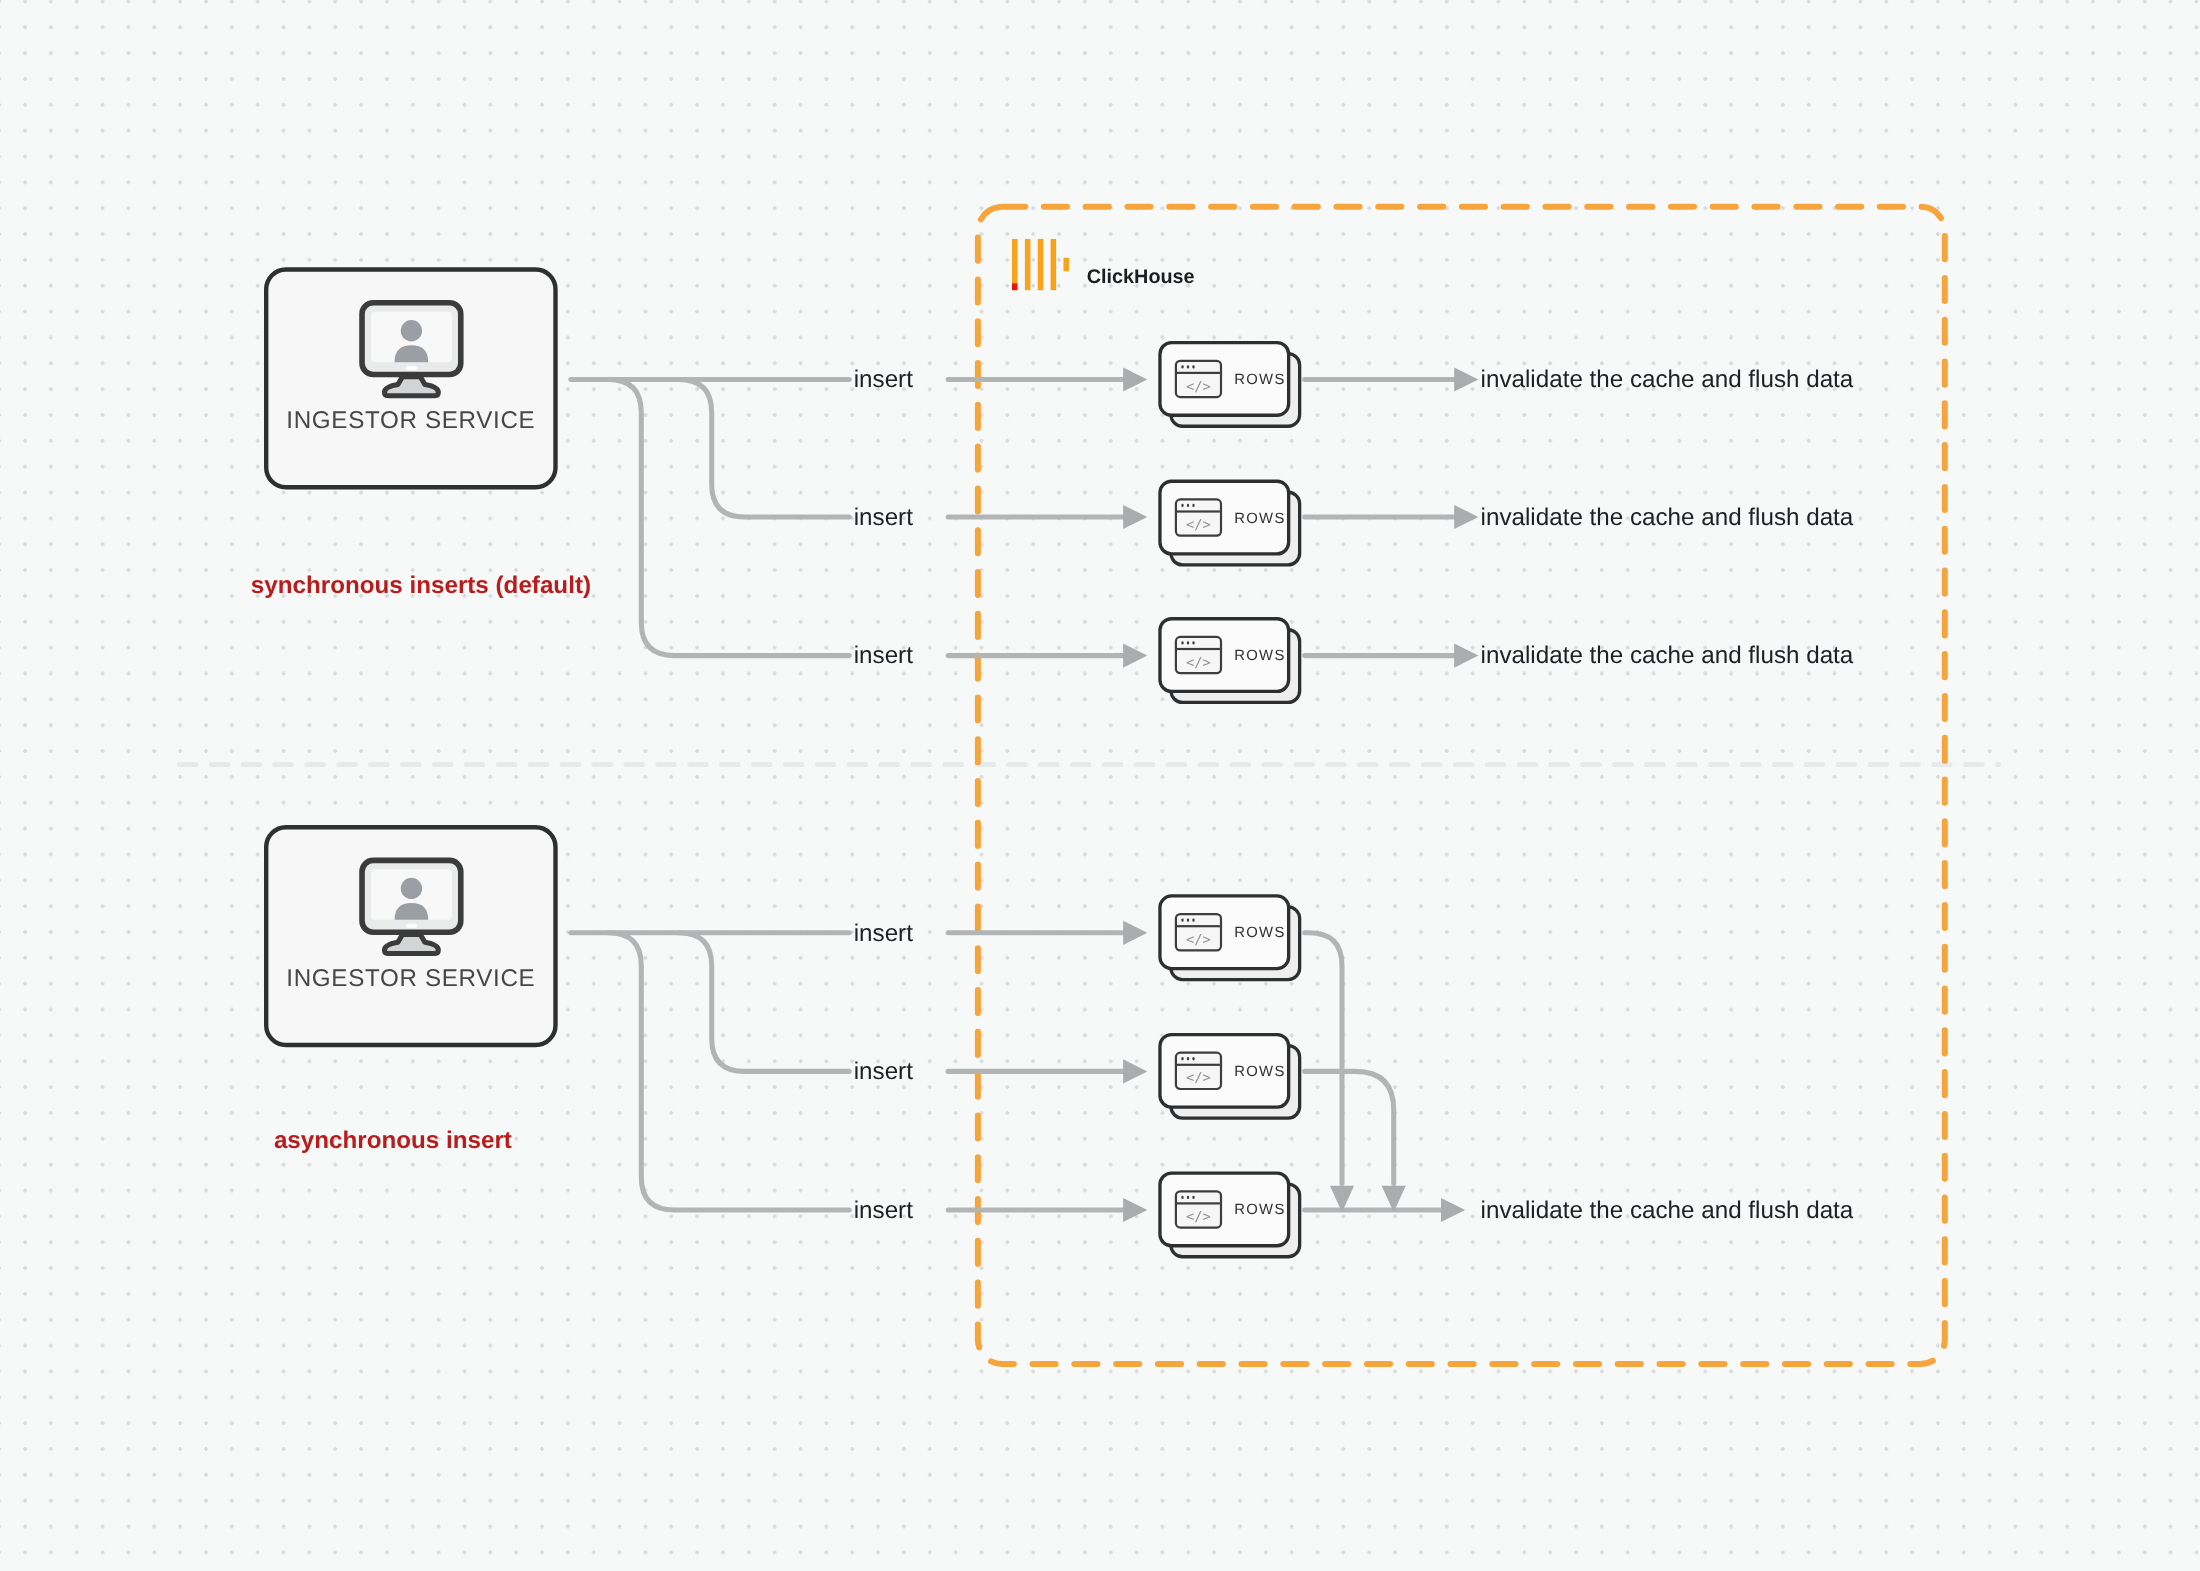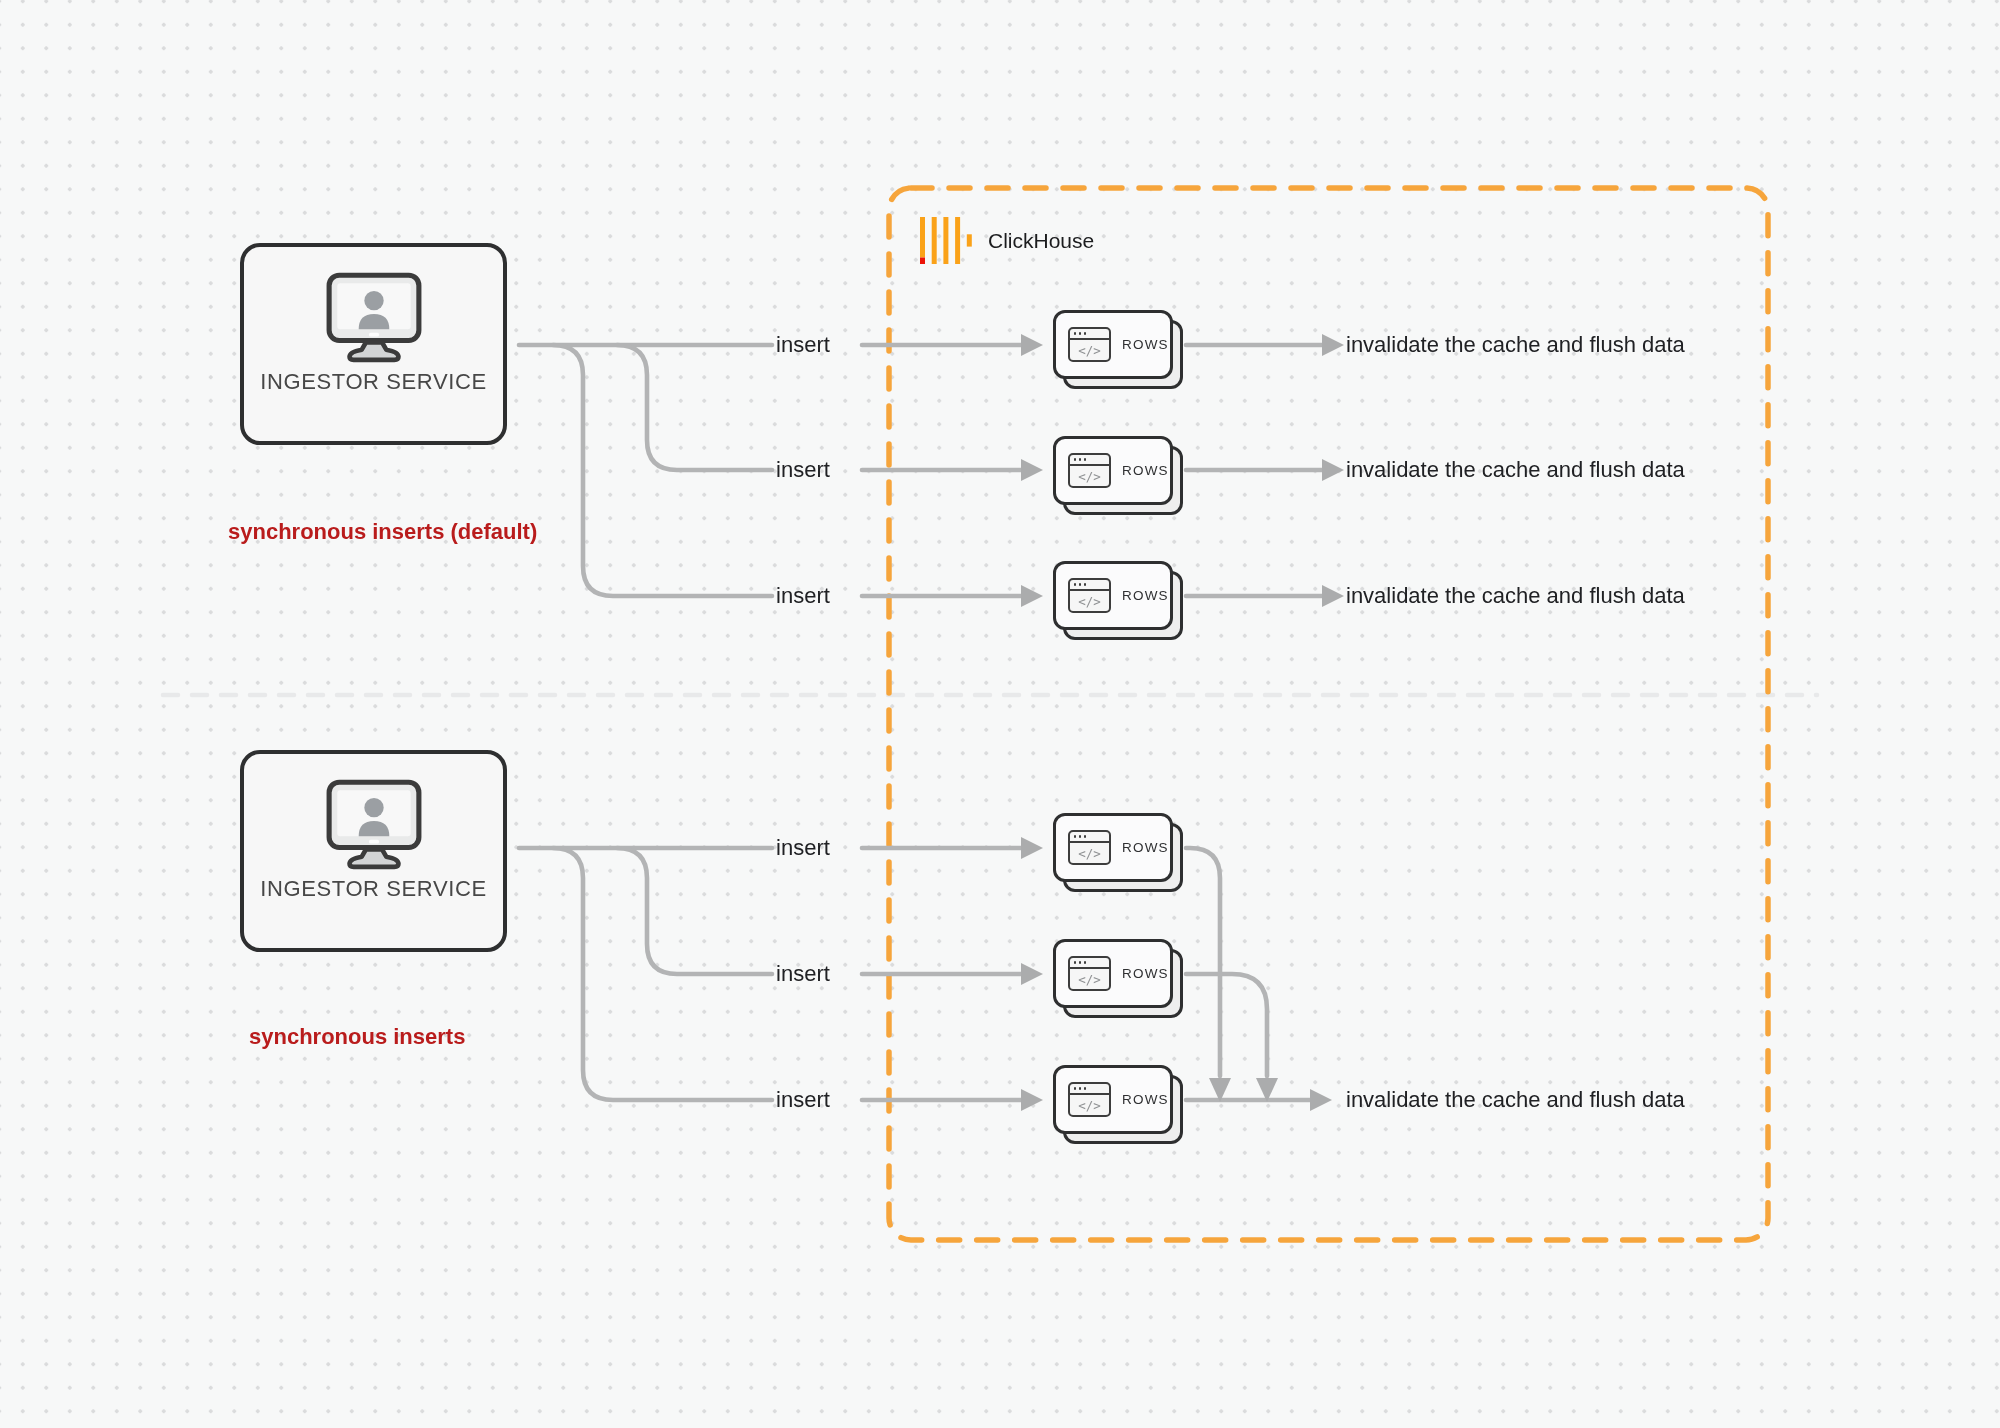--- a/index.html
+++ b/index.html
@@ -59,22 +59,22 @@
     position:absolute;z-index:2;font-size:22px;color:#202124;
     height:30px;line-height:30px;white-space:nowrap;
   }
   .insert-label{width:90px;text-align:center;left:758px}
   .result-label{left:1346px}
   .caption{
     position:absolute;z-index:2;font-size:22px;font-weight:700;color:#b91c1c;
     height:30px;line-height:30px;white-space:nowrap;
   }
   .brand-text{
-    position:absolute;left:988px;top:229px;z-index:2;
-    font-size:21px;font-weight:400;color:#1c1d1f;white-space:nowrap;
+    position:absolute;left:988px;top:241px;z-index:2;
+    font-size:18px;font-weight:700;color:#1c1d1f;white-space:nowrap;
   }
   .brand-logo{position:absolute;left:920px;top:217px;z-index:2}
 </style>
 </head>
 <body>
 
 <div class="dot-grid"></div>
 
 <svg class="svg-layer" width="2000" height="1428" viewBox="0 0 2000 1428">
 
@@ -156,21 +156,21 @@
   <svg class="monitor" width="102" height="92" viewBox="0 0 100 90">
     <rect x="6" y="4" width="88" height="64" rx="10" fill="#e9eaea" stroke="#3b3b3b" stroke-width="5"></rect>
     <rect x="14" y="12" width="72" height="45" rx="3" fill="#f8f8f8"></rect>
     <circle cx="50" cy="29" r="9.5" fill="#9b9fa3"></circle>
     <path d="M35 57 Q35 42 50 42 Q65 42 65 57 Z" fill="#9b9fa3"></path>
     <rect x="45" y="60.5" width="10" height="3.6" rx="1.8" fill="#fdfdfd"></rect>
     <path d="M42 70 L38 77 Q26 79 26 84 Q26 87 30 87 L70 87 Q74 87 74 84 Q74 79 62 77 L58 70 Z" fill="#d2d4d5" stroke="#3b3b3b" stroke-width="4.5" stroke-linejoin="round"></path>
   </svg>
   <div class="service-label">INGESTOR SERVICE</div>
 </div>
-<div class="caption" style="left:249px;top:1022px">synchronous inserts</div>
+<div class="caption" style="left:249px;top:1022px">asynchronous insert</div>
 
 <div class="flow-label insert-label" style="top:330px">insert</div>
 <div class="flow-label insert-label" style="top:455px">insert</div>
 <div class="flow-label insert-label" style="top:581px">insert</div>
 
 <div class="flow-label insert-label" style="top:833px">insert</div>
 <div class="flow-label insert-label" style="top:959px">insert</div>
 <div class="flow-label insert-label" style="top:1085px">insert</div>
 
 <div class="rows-node" style="left:1053px;top:310px">

